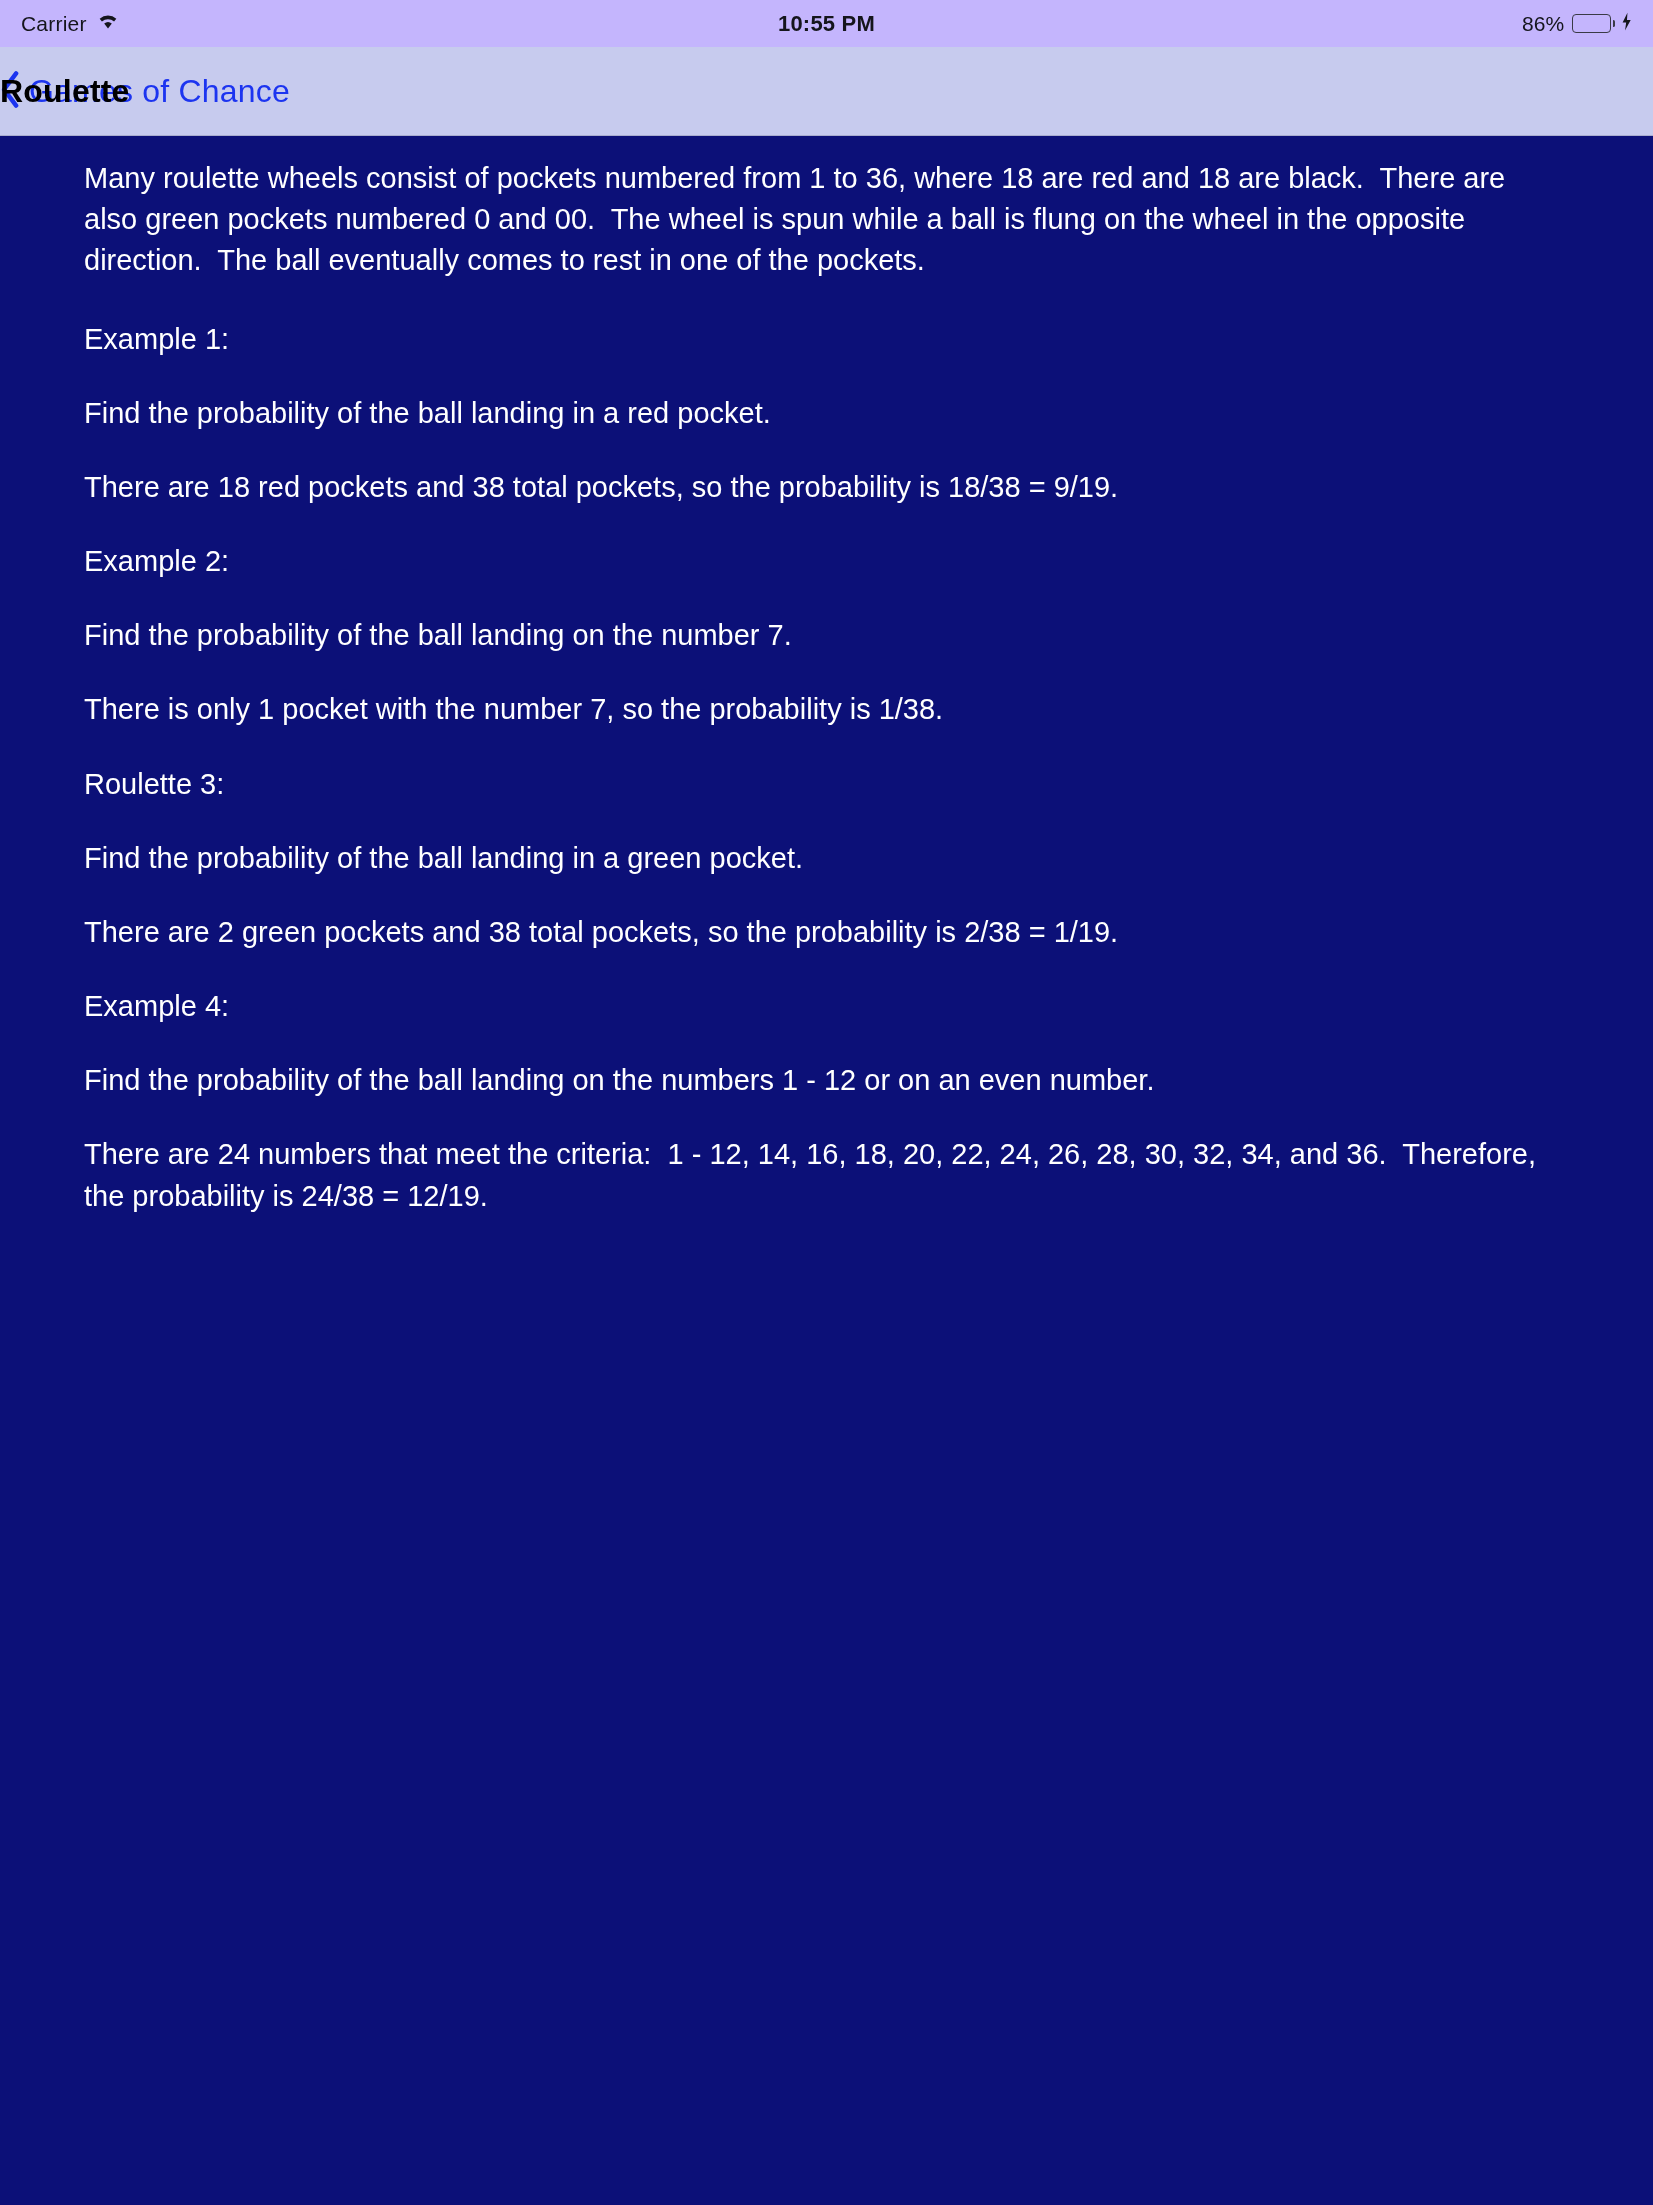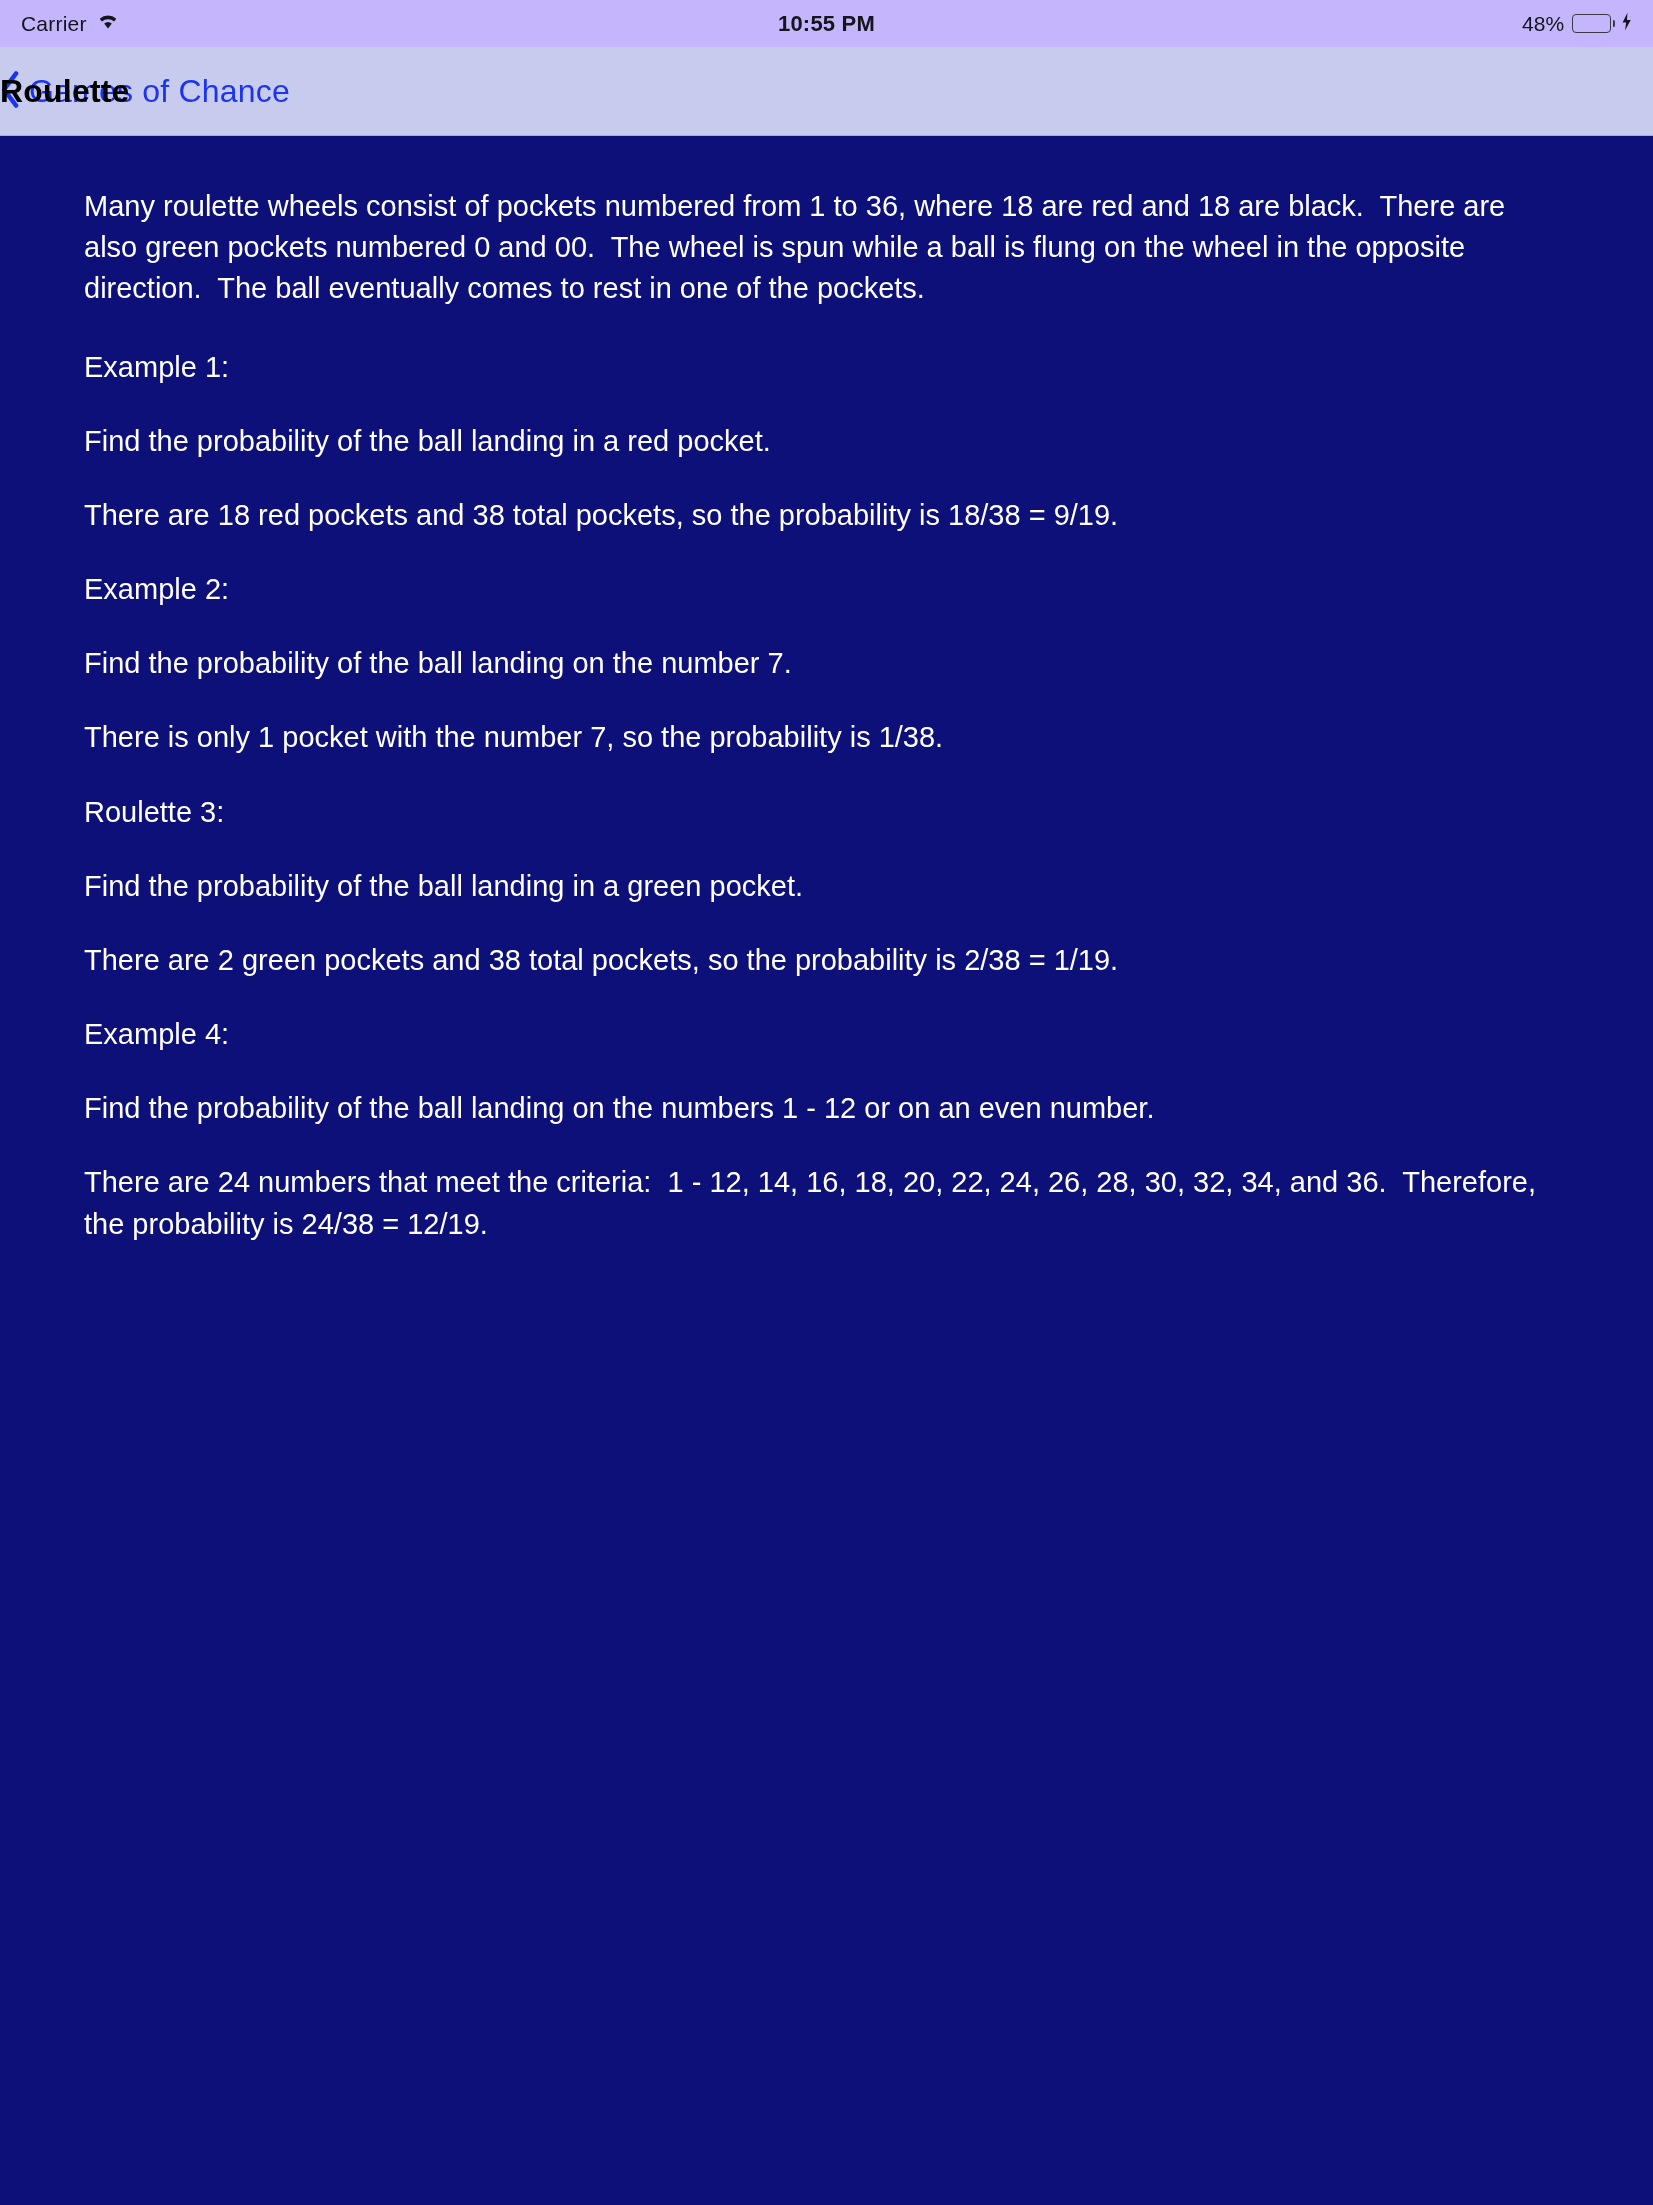--- a/index.html
+++ b/index.html
@@ -111,21 +111,21 @@
     font-weight: bold;
     color: #000000;
     letter-spacing: 0.2px;
     pointer-events: none;
   }
 
   
   .content {
     background: #0c1078;
     height: calc(2205px - 47px - 89px);
-    padding: 50px 81px 0 84px;
+    padding: 22px 81px 0 84px;
     box-sizing: border-box;
     overflow: hidden;
   }
   .para {
     color: #ffffff;
     font-size: 29px;
     line-height: 1.42;
     margin: 0 0 33px 0;
     max-width: 1461px;
     white-space: pre-wrap;
@@ -141,21 +141,21 @@
     <span class="carrier-label">Carrier</span>
     <span class="wifi-icon">
       <svg width="24" height="19.4" viewBox="0 0 30 24">
         <path d="M15 20.5 L10.2 14.4 A7.6 7.6 0 0 1 19.8 14.4 Z" fill="#15151c"></path>
         <path d="M4.6 8.2 A16 16 0 0 1 25.4 8.2 L22.6 11.8 A12 12 0 0 0 7.4 11.8 Z" fill="#15151c"></path>
       </svg>
     </span>
   </div>
   <div class="status-center">10:55 PM</div>
   <div class="status-right">
-    <span class="battery-pct">48%</span>
+    <span class="battery-pct">86%</span>
     <span class="battery">
       <span class="battery-fill" id="battery-fill" style="width: 77%; background: rgb(23, 217, 67);"></span>
     </span>
     <span class="bolt-icon">
       <svg width="11.3" height="19.4" viewBox="0 0 14 24">
         <path d="M8 1 L2 13 L6.4 13 L5 23 L12 10 L7.4 10 Z" fill="#15151c"></path>
       </svg>
     </span>
   </div>
 </div>

